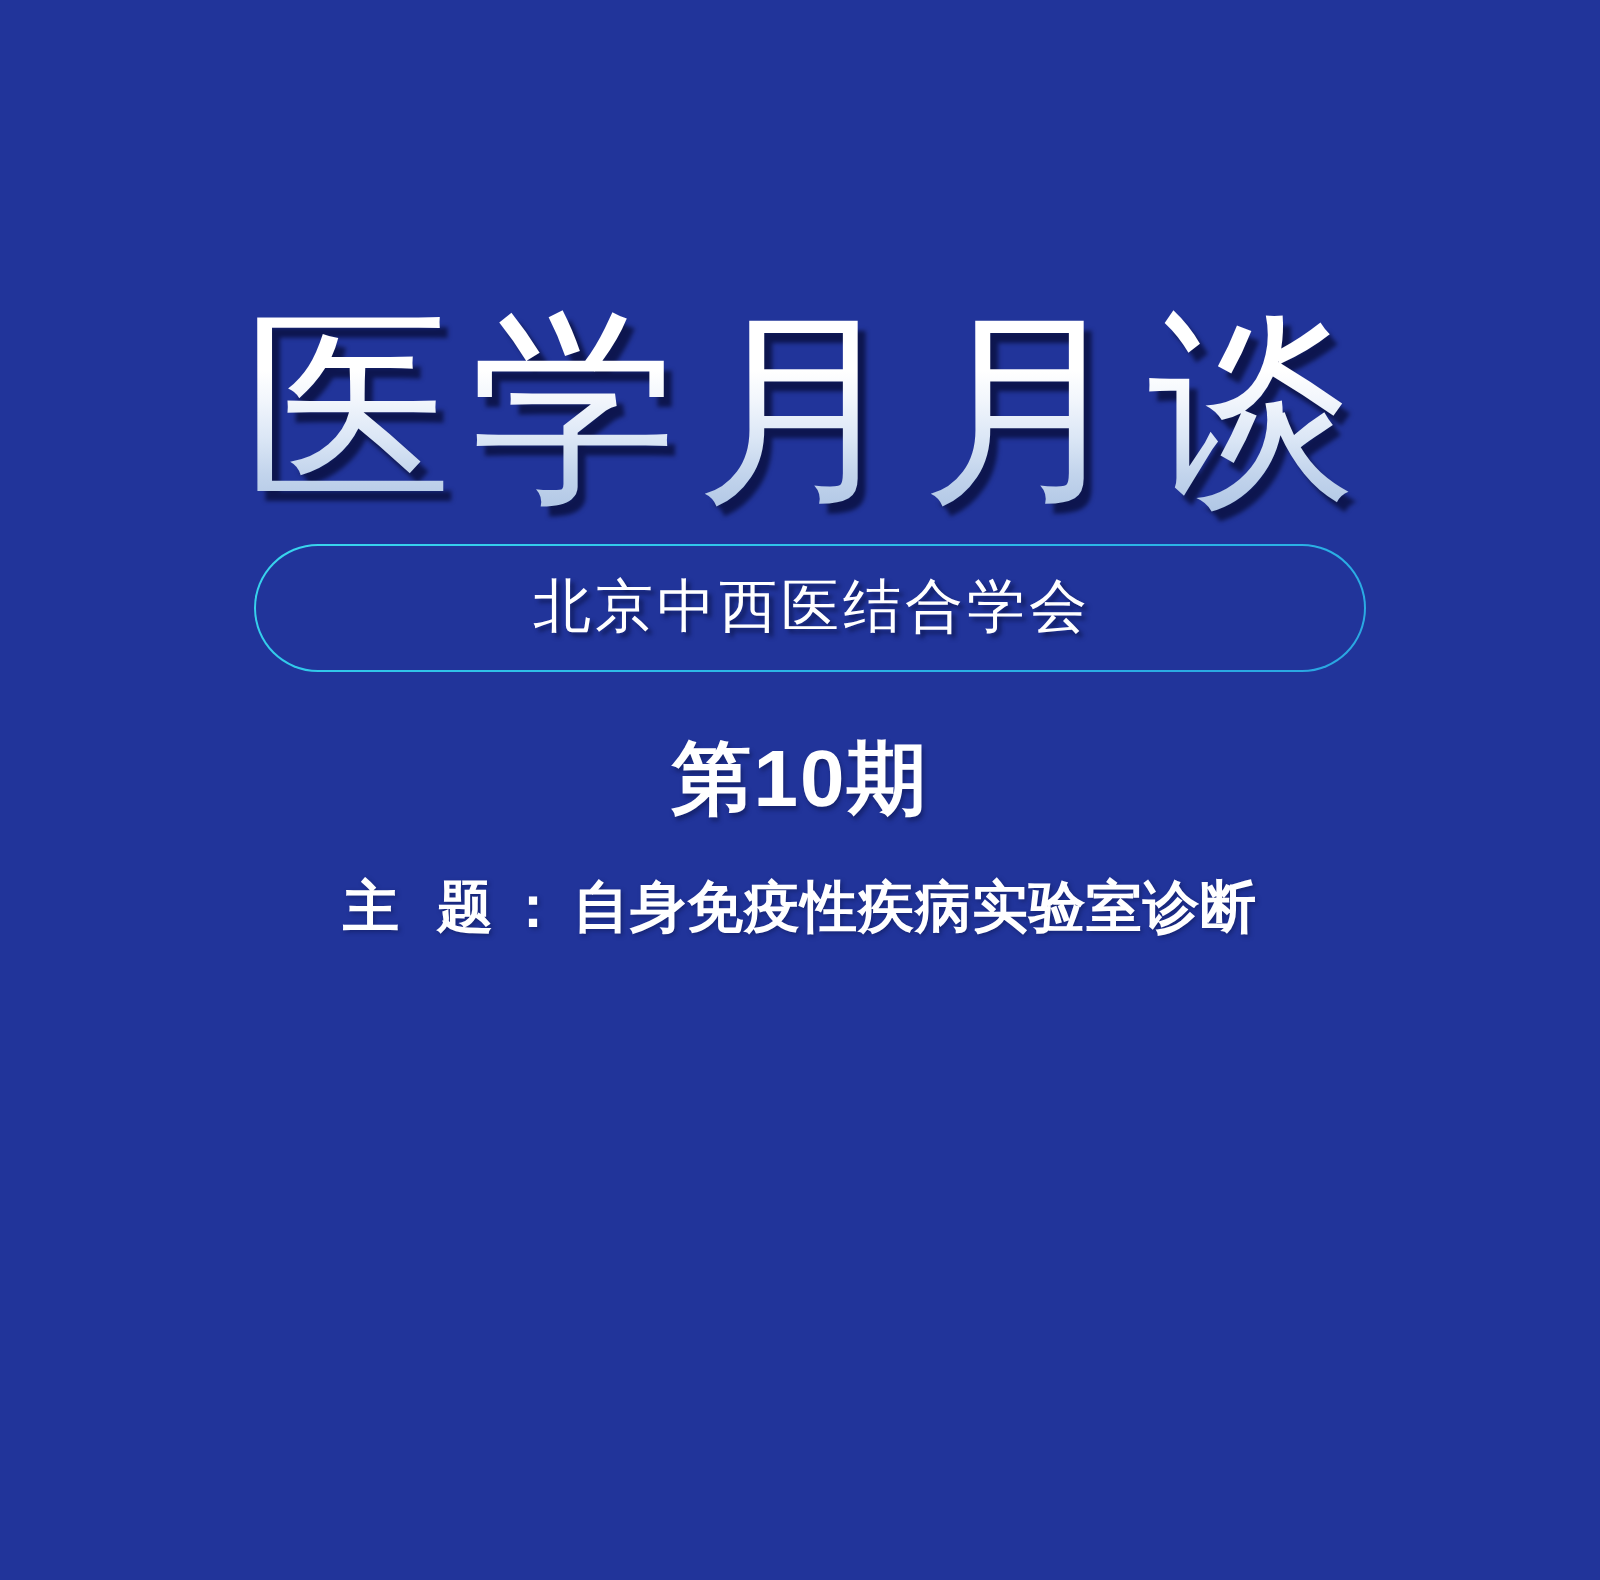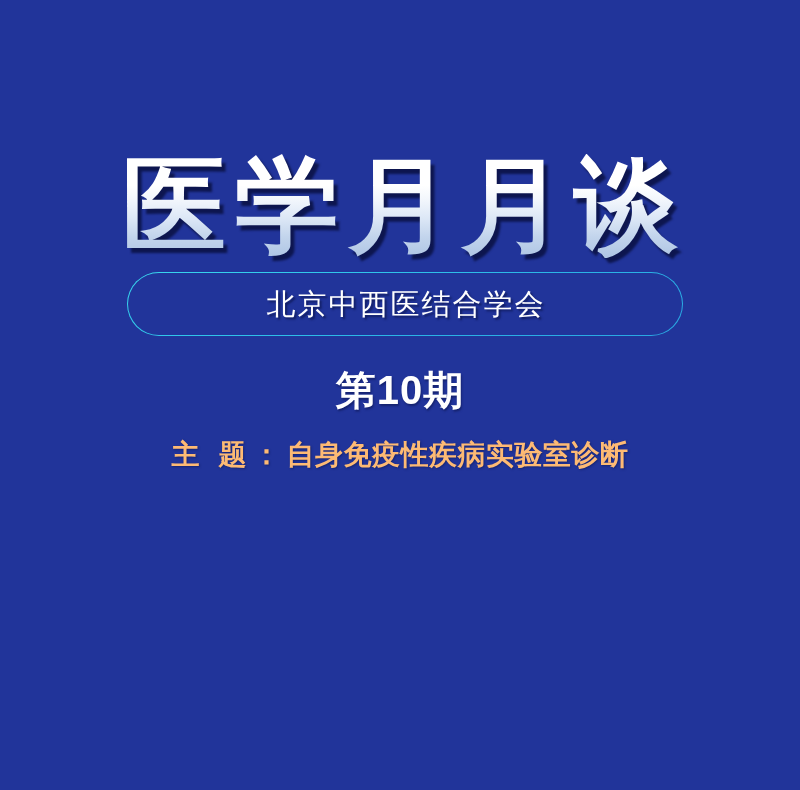--- a/index.html
+++ b/index.html
@@ -26,21 +26,21 @@
     left: 0;
     top: 126px;
     width: 800px;
     height: 124px;
     display: flex;
     align-items: center;
     justify-content: center;
   }
   .masthead-text {
     font-family: "Liberation Serif", "DejaVu Serif", serif;
-    font-weight: 700;
+    font-weight: 400;
     font-size: 104px;
     line-height: 1;
     letter-spacing: 9px;
     padding-left: 9px;
     white-space: nowrap;
     
     background-image: linear-gradient(180deg,
         #ffffff 0%,
         #ffffff 30%,
         #f2f6fc 44%,
@@ -115,21 +115,21 @@
     position: absolute;
     left: 0;
     top: 438px;
     width: 800px;
     text-align: center;
     font-family: "Liberation Serif", "DejaVu Serif", serif;
     font-weight: 700;
     font-size: 28px;
     line-height: 34px;
     letter-spacing: 0.5px;
-    color: #fdba74;
+    color: #ffffff;
     text-shadow: 1px 1px 2px rgba(12, 22, 78, 0.5);
     white-space: nowrap;
   }
   .topic-label {
     letter-spacing: 6px;
   }
 </style>
 </head>
 <body>
 

